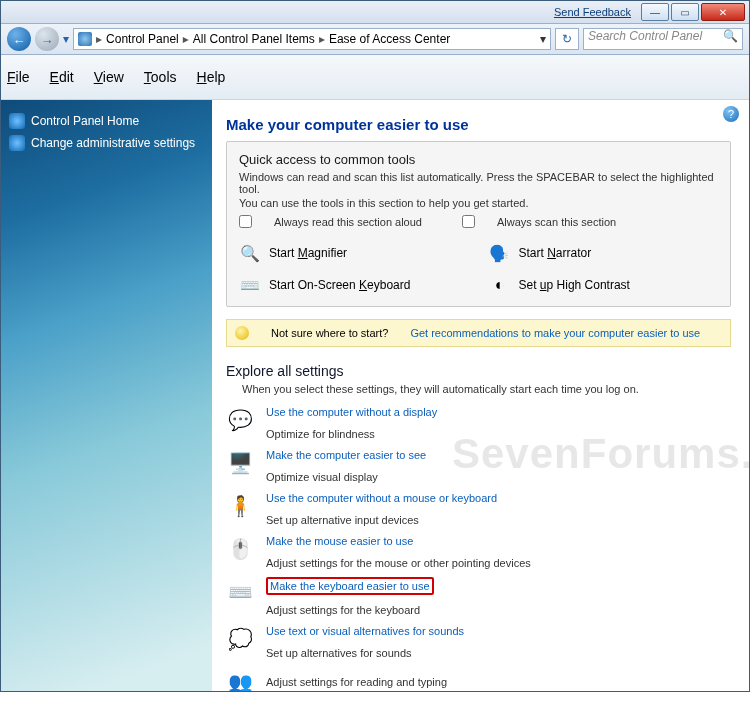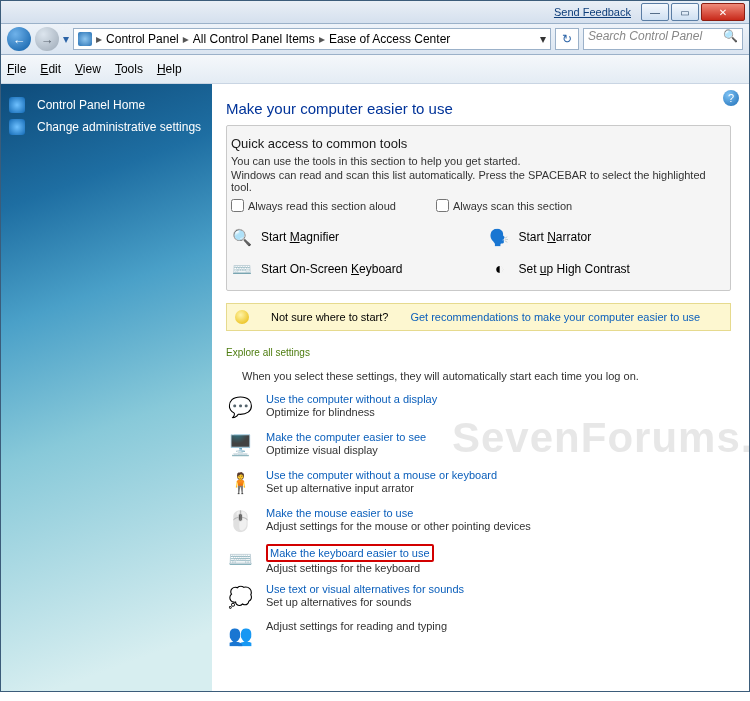--- a/index.html
+++ b/index.html
@@ -11,47 +11,47 @@
 .navbar{height:30px;background:linear-gradient(#eef3f9,#dae5f1);display:flex;align-items:center;padding:0 6px;border-bottom:1px solid #9bb1c9;gap:4px}
 .navcircle{width:24px;height:24px;border-radius:50%;background:radial-gradient(circle at 35% 30%,#6fb2ea,#0d5da6);display:flex;align-items:center;justify-content:center;color:#fff;font-size:13px}
 .navcircle.fwd{background:radial-gradient(circle at 35% 30%,#dce5ee,#9da9b6);color:#5a6570}
 .addr{flex:1;height:20px;border:1px solid #9bb1c9;background:#fff;display:flex;align-items:center;padding:0 4px;gap:4px;overflow:hidden}
 .addr .sep{color:#555}
 .addr span.seg{color:#000;white-space:nowrap}
 .addr .dd{margin-left:auto;color:#333}
 .refresh{width:22px;height:20px;border:1px solid #9bb1c9;background:#fff;display:flex;align-items:center;justify-content:center;color:#2a63a7}
 .search{width:150px;height:20px;border:1px solid #9bb1c9;background:#fff;display:flex;align-items:flex-start;padding:0 4px;color:#888;font-style:italic}
 .search span.mag{margin-left:auto;color:#3a6aa8;font-style:normal}
-.menubar{height:20px;background:linear-gradient(#f5f8fb,#e4ecf4);display:flex;align-items:center;padding:4px 6px;gap:14px;border-bottom:1px solid #c9d5e3;font-size:12px}
+.menubar{height:20px;background:linear-gradient(#f5f8fb,#e4ecf4);display:flex;align-items:center;padding:12px 6px;gap:20px;border-bottom:1px solid #c9d5e3;font-size:14px}
 .menubar span u{text-decoration:underline}
 .body{display:flex;height:calc(100% - 22px - 30px - 20px)}
 .sidebar{width:195px;background:linear-gradient(160deg,#0e4b7a 0%,#1e6ea2 18%,#4aa0c8 35%,#88c9d9 55%,#d7eef0 90%);padding:10px 8px;color:#fff}
-.sidebar a{color:#fff;text-decoration:none;display:flex;align-items:center;gap:12px;padding:3px 0;font-size:12px}
+.sidebar a{color:#fff;text-decoration:none;display:flex;align-items:center;gap:6px;padding:3px 0;font-size:12px}
 .sb-ico{width:16px;height:16px;background:radial-gradient(circle,#6fc1ff,#1268b3);border-radius:3px;display:inline-block}
 .main{flex:1;overflow:auto;padding:12px 18px 20px 14px;position:relative}
 .help-ico{position:absolute;right:10px;top:6px;width:16px;height:16px;border-radius:50%;background:radial-gradient(circle at 35% 30%,#7ec3f5,#1d6db6);color:#fff;font-size:11px;display:flex;align-items:center;justify-content:center}
-h1{font-size:15px;font-weight:normal;color:#003399;margin:4px 0 8px}
-.panel{border:1px solid #c9c9c9;background:#f5f5f5;padding:10px 4px;border-radius:2px}
+h1{font-size:15px;font-weight:bold;color:#003399;margin:4px 0 8px}
+.panel{border:1px solid #c9c9c9;background:#f5f5f5;padding:10px 12px;border-radius:2px}
 .panel h2{font-size:13px;margin:0 0 4px;font-weight:normal;color:#1a1a1a}
 .panel p{margin:2px 0;color:#333;font-size:11px}
 .chk-row{display:flex;gap:40px;margin-top:6px}
-.chk{display:flex;align-items:center;gap:4px;font-size:11px;color:#333}
+.chk{display:flex;align-items:center;gap:22px;font-size:11px;color:#333}
 .chk input{margin:0}
 .quick-grid{display:grid;grid-template-columns:1fr 1fr;gap:10px 20px;margin-top:14px}
 .ql{display:flex;align-items:center;gap:8px;color:#000;font-size:12px}
 .ql .ico{width:22px;height:22px;display:inline-flex;align-items:center;justify-content:center;font-size:16px}
 .tipbar{margin-top:12px;border:1px solid #e6da8e;background:#fdf7d0;padding:6px 8px;font-size:11px;display:flex;align-items:center;gap:22px}
 .tipbar a{color:#0b5fbb;text-decoration:none}
 .bulb{width:14px;height:14px;border-radius:50%;background:radial-gradient(circle at 40% 35%,#fff4a8,#e7b600);display:inline-block}
-h3{font-size:10px;font-weight:normal;color:#4d7c0f;margin:16px 0 12px}
+h3{font-size:14px;font-weight:normal;color:#0f172a;margin:16px 0 4px}
 .sub{font-size:11px;color:#333;margin:0 16px 10px}
 .sett{display:flex;gap:10px;margin:8px 0 4px;align-items:flex-start}
 .sett .ico{width:30px;height:30px;flex:0 0 30px;display:flex;align-items:center;justify-content:center;font-size:20px}
 .sett a{color:#0b5fbb;text-decoration:none;font-size:11px}
-.sett .desc{color:#333;font-size:11px;margin-top:0}
+.sett .desc{color:#333;font-size:11px;margin-top:9px}
 .hl{border:2px solid #d20000;padding:0 2px;border-radius:2px;display:inline-block}
 .watermark{position:absolute;left:240px;top:330px;font-size:42px;font-weight:bold;color:rgba(120,120,120,0.18);pointer-events:none;letter-spacing:1px;white-space:nowrap}
 </style>
 </head>
 <body>
 
 <div class="window">
   <div class="titlebar">
     <a href="#">Send Feedback</a>
     <span class="wbtn">—</span>
@@ -101,22 +101,22 @@
     </div>
 
     <div class="main">
       <span class="help-ico">?</span>
       <div class="watermark">SevenForums.com</div>
 
       <h1>Make your computer easier to use</h1>
 
       <div class="panel">
         <h2>Quick access to common tools</h2>
+        <p>Windows can read and scan this list automatically.  Press the SPACEBAR to select the highlighted tool.</p>
         <p>You can use the tools in this section to help you get started.</p>
-        <p>Windows can read and scan this list automatically.  Press the SPACEBAR to select the highlighted tool.</p>
         <div class="chk-row">
           <label class="chk">
               <input type="checkbox" style="">
               <span>Always read this section aloud</span>
             </label>
           <label class="chk">
               <input type="checkbox" style="">
               <span>Always scan this section</span>
             </label>
         </div>
@@ -152,21 +152,21 @@
       <div class="sett">
         <span class="ico">💬</span>
         <div><a href="#">Use the computer without a display</a><div class="desc">Optimize for blindness</div></div>
       </div>
       <div class="sett">
         <span class="ico">🖥️</span>
         <div><a href="#">Make the computer easier to see</a><div class="desc">Optimize visual display</div></div>
       </div>
       <div class="sett">
         <span class="ico">🧍</span>
-        <div><a href="#">Use the computer without a mouse or keyboard</a><div class="desc">Set up alternative input arrator</div></div>
+        <div><a href="#">Use the computer without a mouse or keyboard</a><div class="desc">Set up alternative input devices</div></div>
       </div>
       <div class="sett">
         <span class="ico">🖱️</span>
         <div><a href="#">Make the mouse easier to use</a><div class="desc">Adjust settings for the mouse or other pointing devices</div></div>
       </div>
       <div class="sett">
         <span class="ico">⌨️</span>
         <div><span class="hl"><a href="#">Make the keyboard easier to use</a></span><div class="desc">Adjust settings for the keyboard</div></div>
       </div>
       <div class="sett">

